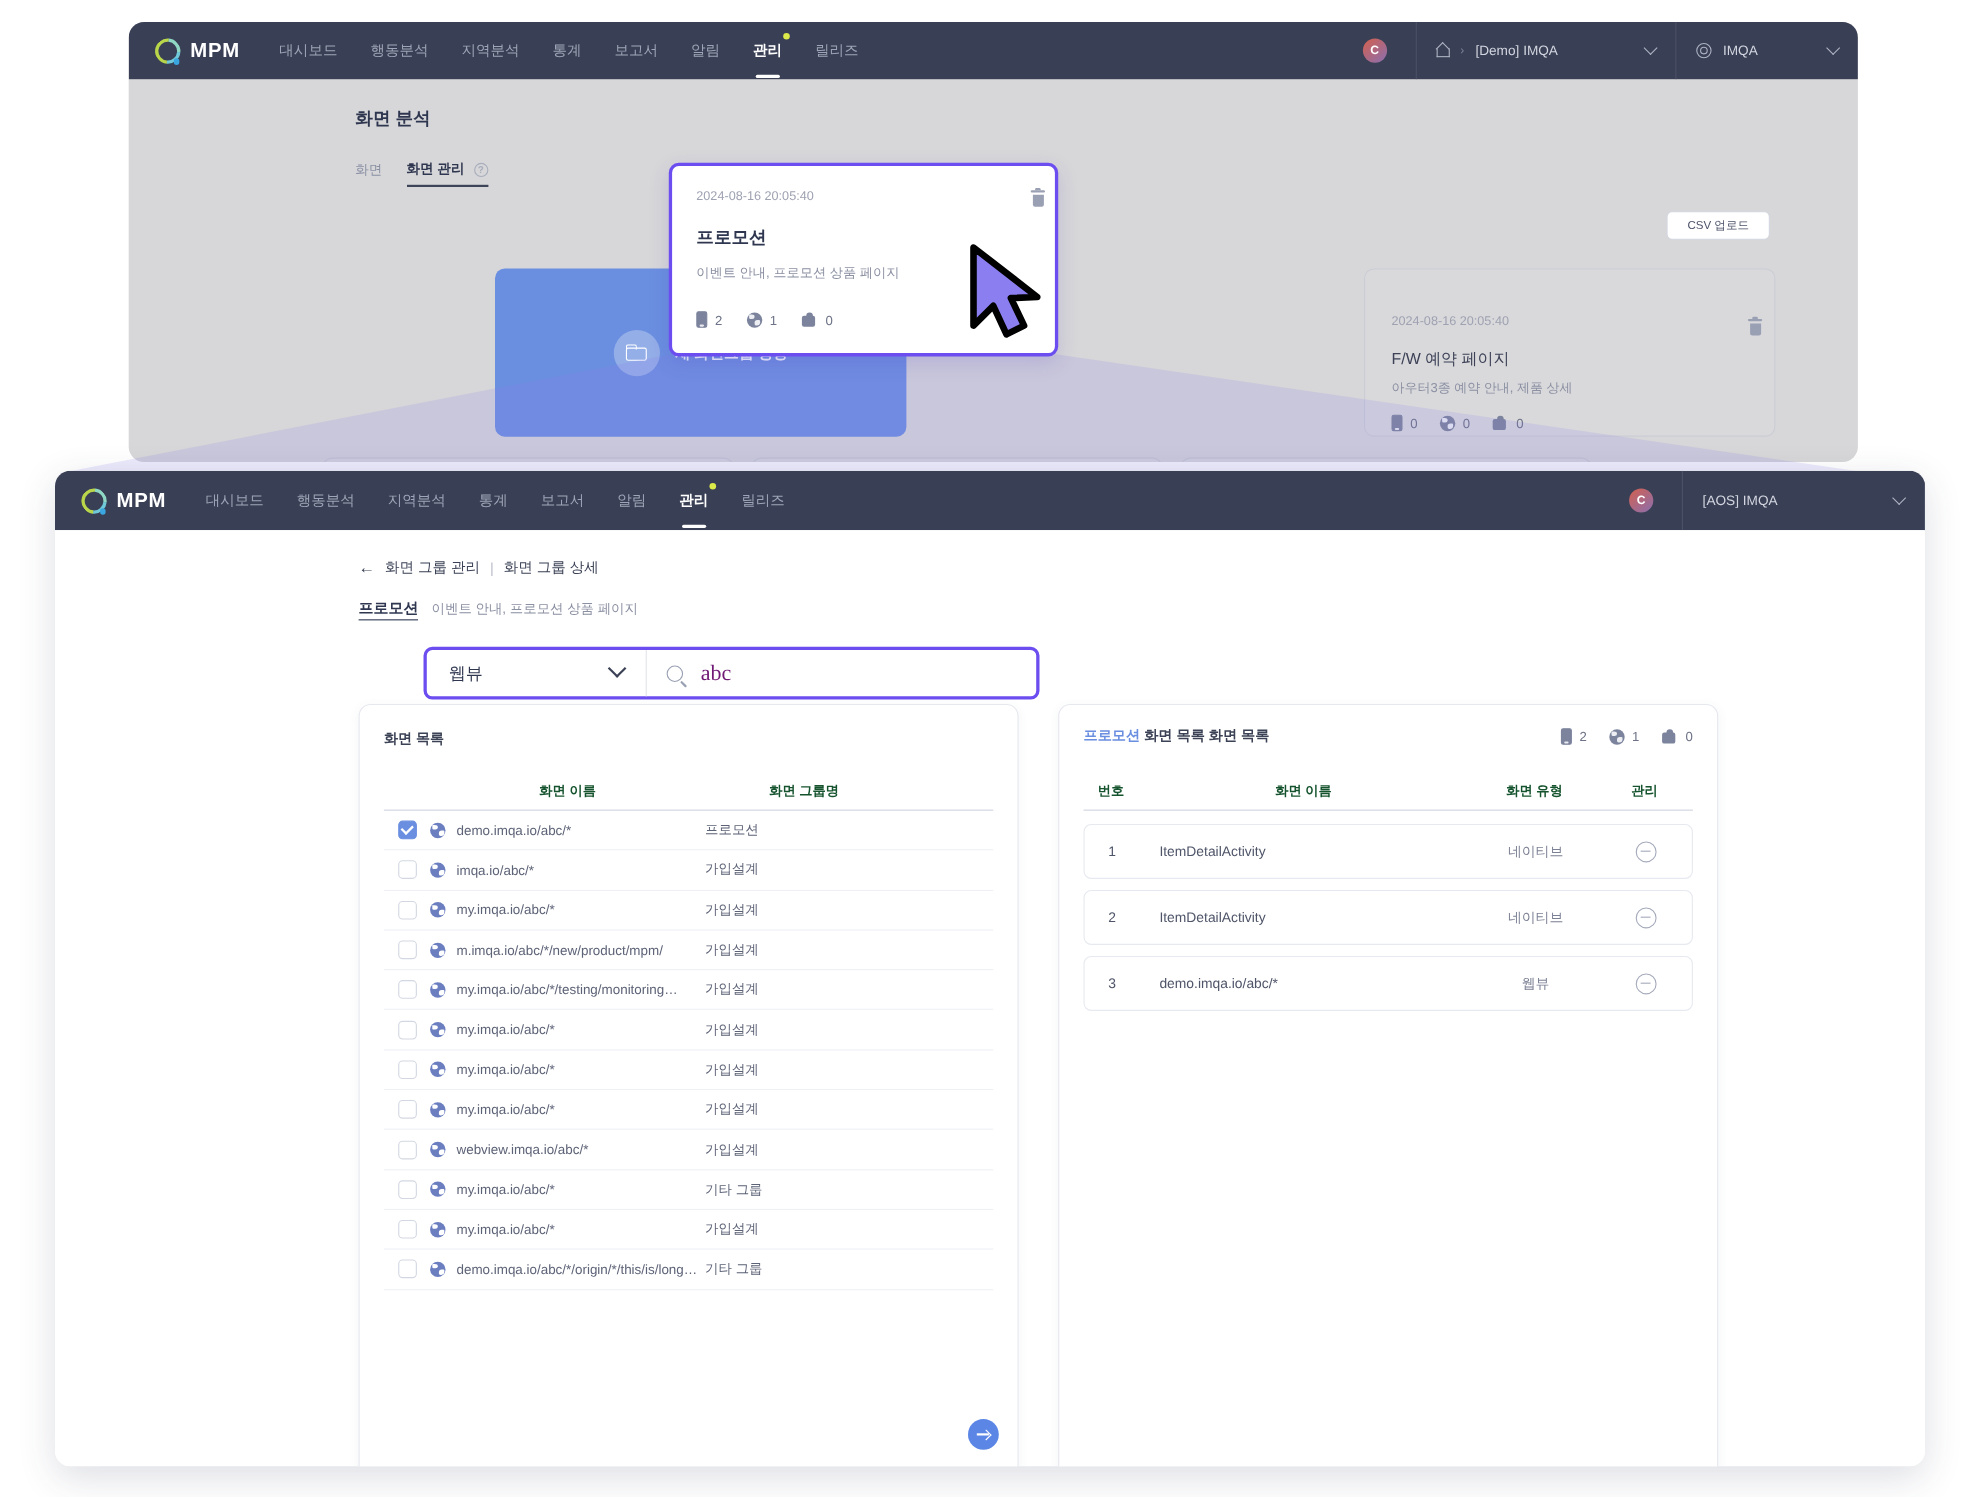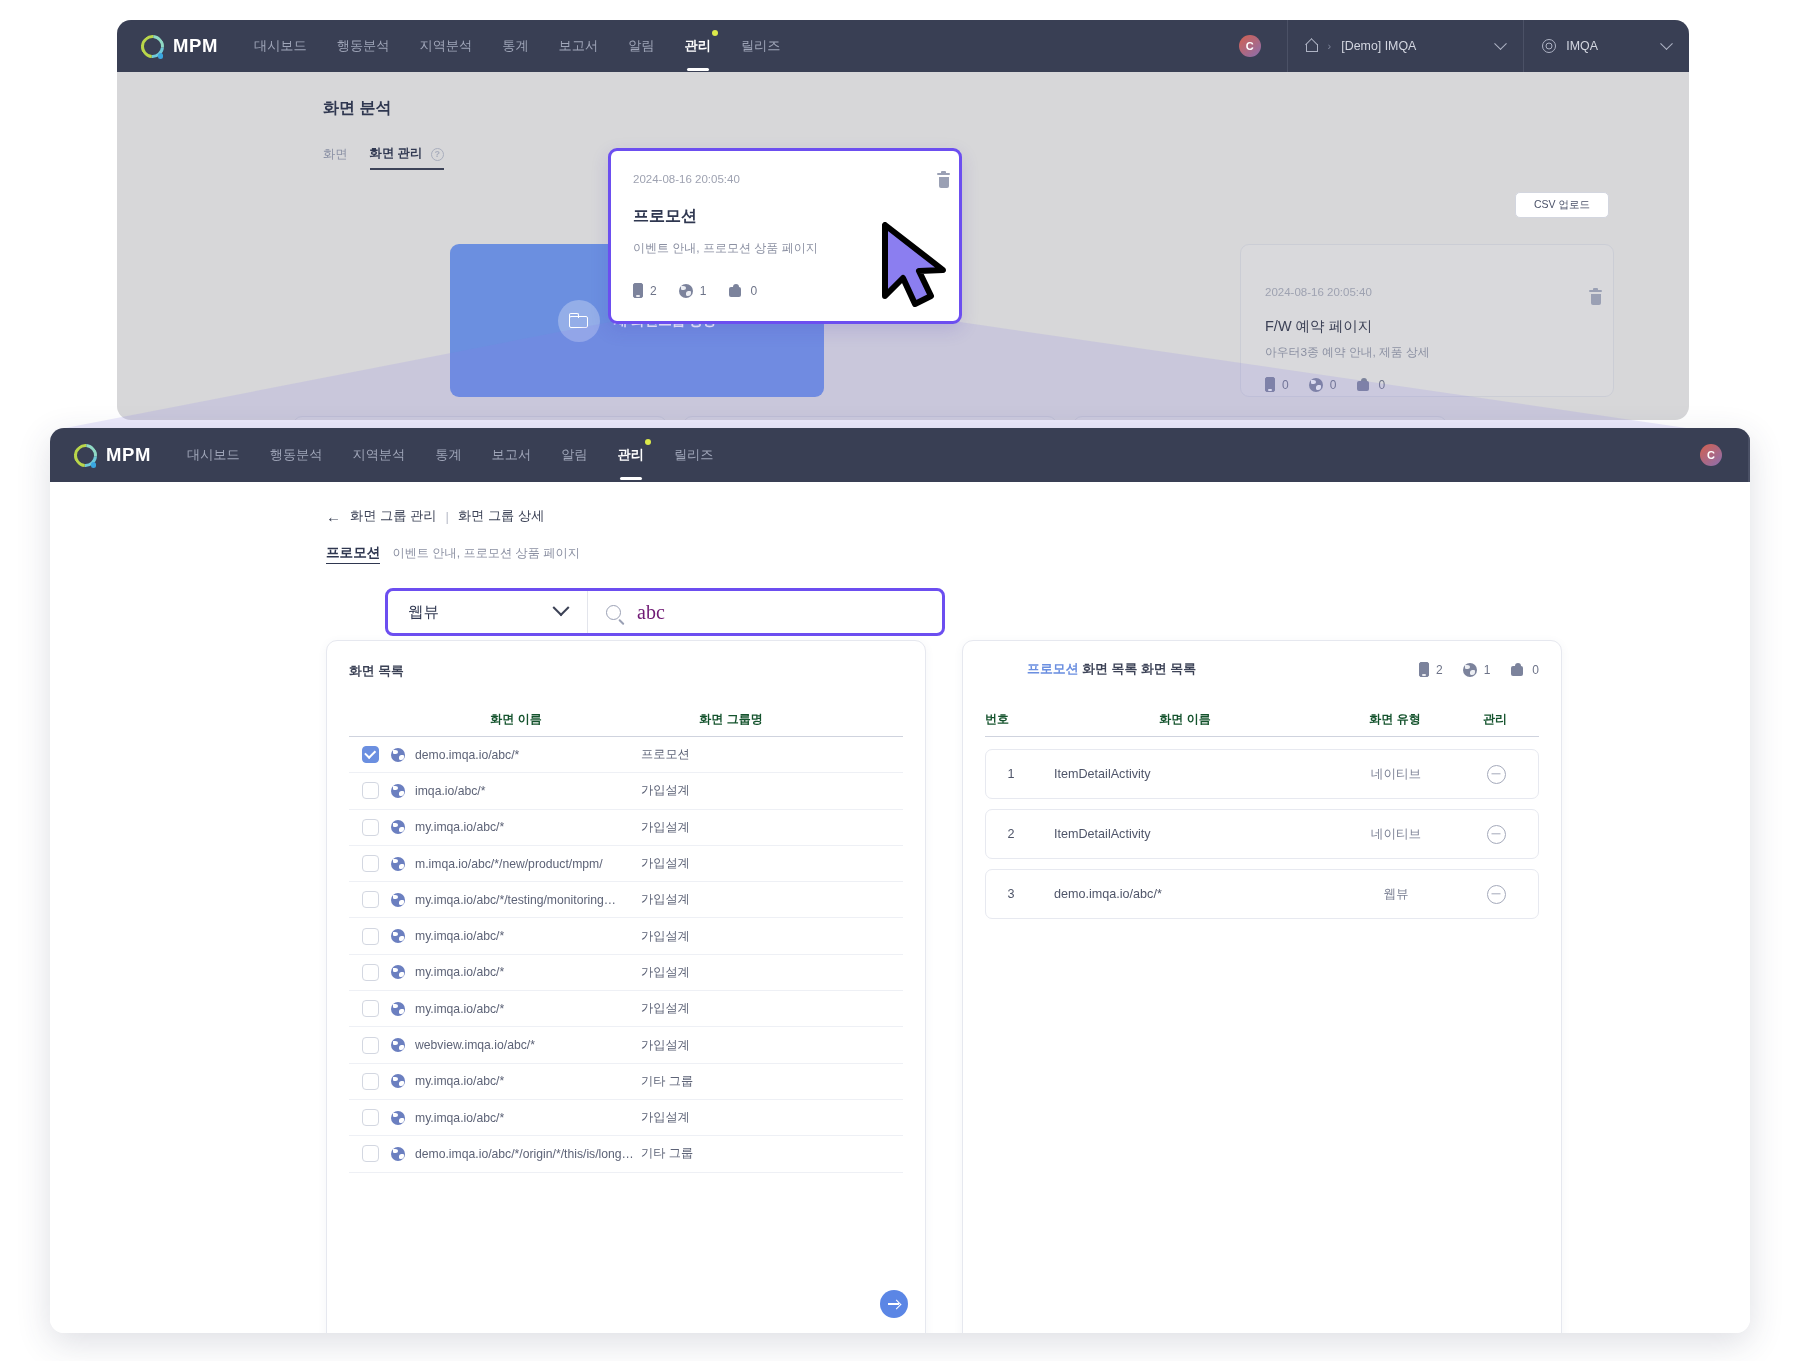--- a/index.html
+++ b/index.html
@@ -331,21 +331,21 @@
     content:""; position:absolute; left:2px; top:2.5px; width:5px; height:4px;
     background:#fff; border-radius: 0 60% 50% 30%;
   }
   .globe-sm::after {
     content:""; position:absolute; right:1.5px; bottom:2px; width:5px; height:5px;
     background:#fff; border-radius: 50% 20% 60% 30%;
   }
 
   .right-head-row {
     position: absolute; left: 22px; top: 20px; right: 22px;
-    display: flex; align-items: center; justify-content: space-between; margin-left: 42px;
+    display: flex; align-items: center; justify-content: space-between;
   }
   .right-head-title { font-size: 12.9px; font-weight: 700; color: #3c4256; }
   .right-head-title .grp { color: #6b8fe0; }
   .right-stats { display: flex; gap: 20px; }
 
   .card-row {
     height: 50px; border: 1px solid #e7e9f0; border-radius: 7px;
     display: flex; align-items: center; margin-bottom: 10px;
     font-size: 12.6px; color: #4f5569; background: #fff;
   }
@@ -537,20 +537,25 @@
         <div class="nav-link">알림</div>
         <div class="nav-link active">
           <span>관리</span>
           <span class="nav-dot"></span>
         </div>
         <div class="nav-link">릴리즈</div>
       </div>
       <div class="nav-right">
         <div class="avatar-c">C</div>
         <div class="nav-sep"></div>
+        <div class="nav-chip">
+          <span>[AOS] IMQA</span>
+          <span class="spacer" style="width:86px;"></span>
+          <span class="chev"></span>
+        </div>
         <div class="nav-sep"></div>
       </div>
     </div>
 
     <div class="front-body">
       <div class="crumb">
         <span class="back-arrow">←</span>
         <span>화면 그룹 관리</span>
         <span class="crumb-sep">|</span>
         <span>화면 그룹 상세</span>
@@ -711,21 +716,21 @@
             </span>
             <span class="stat">
               <span class="puzzle-ic"></span>
               <span>0</span>
             </span>
           </div>
         </div>
 
         <div style="position:absolute; left:22px; top:62px; right:22px;">
           <div class="tbl-head">
-            <span style="width:50px; ">번호</span>
+            <span style="width:50px; text-align:center;">번호</span>
             <span style="width:300px; text-align:center;">화면 이름</span>
             <span style="width:120px; text-align:center;">화면 유형</span>
             <span style="width:80px; text-align:center;">관리</span>
           </div>
 
           <div style="height:12px;"></div>
 
           <div class="card-row">
             <span style="width:50px; text-align:center;">1</span>
             <span style="width:300px; padding-left:18px;">ItemDetailActivity</span>

